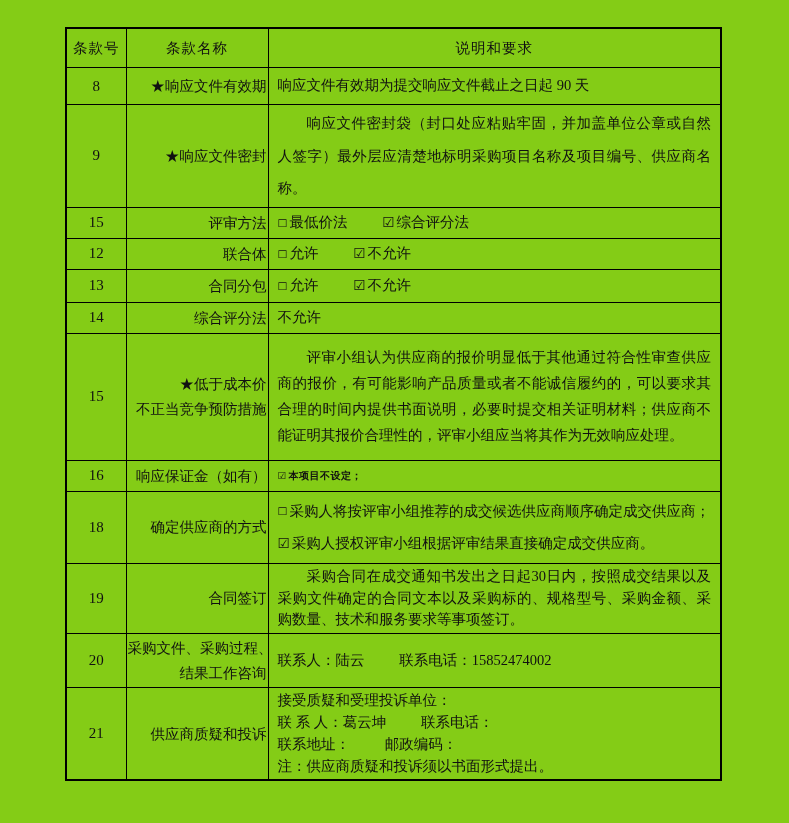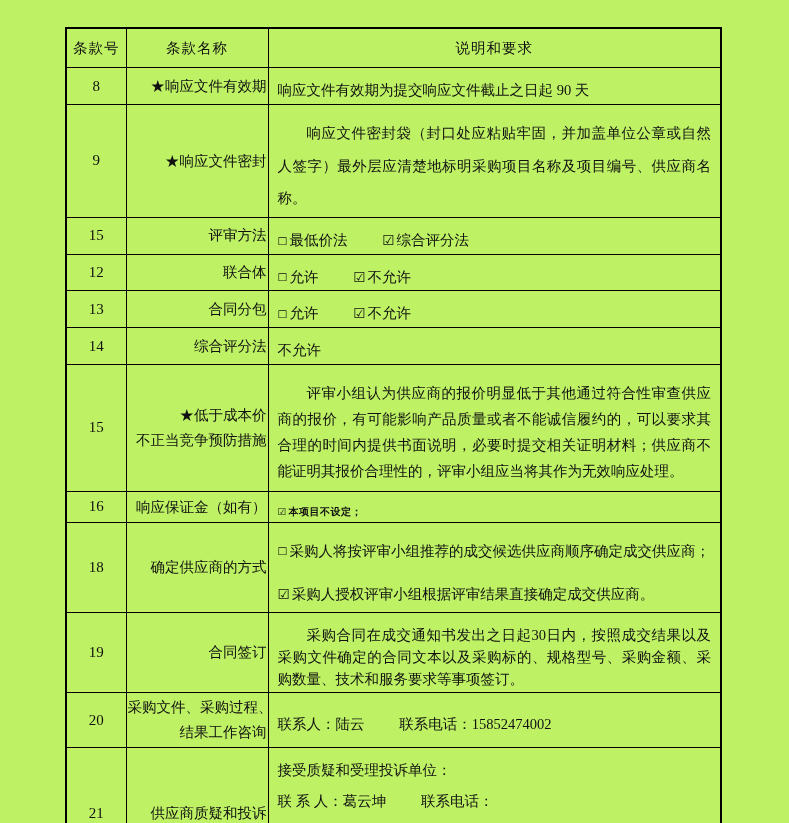--- a/index.html
+++ b/index.html
@@ -11,21 +11,21 @@
     width: 789px;
     height: 823px;
     font-family: "Liberation Serif", "DejaVu Serif", serif;
     color: #111111;
     overflow: hidden;
   }
   .page {
     position: relative;
     width: 789px;
     height: 823px;
-    background: #bef264;
+    background: #84cc16;
   }
   table.clause-table {
     position: absolute;
     left: 65px;
     top: 27px;
     width: 655px;
     border-collapse: collapse;
     table-layout: fixed;
     border: 2.5px solid #000000;
   }
@@ -55,21 +55,21 @@
   .name-line {
     white-space: nowrap;
   }
   td.desc {
     padding: 2px 9px;
     line-height: 1.5;
   }
   td.desc.lh-loose { line-height: 2.25; }
   td.desc.lh-med   { line-height: 1.78; }
   td.desc.lh-tight { line-height: 1.5; }
-  .line { display: block; margin-top: 10px; }
+  .line { display: block; }
   .line.indent  { text-indent: 2em; }
   .line.justify { text-align: justify; text-justify: inter-ideograph; }
   .line.center  { text-align: center; }
   .line.bold-line {
     font-family: "Liberation Sans", "DejaVu Sans", sans-serif;
     font-weight: 700;
     font-size: 10px;
     letter-spacing: 0.5px;
   }
   .seg { white-space: normal; }

